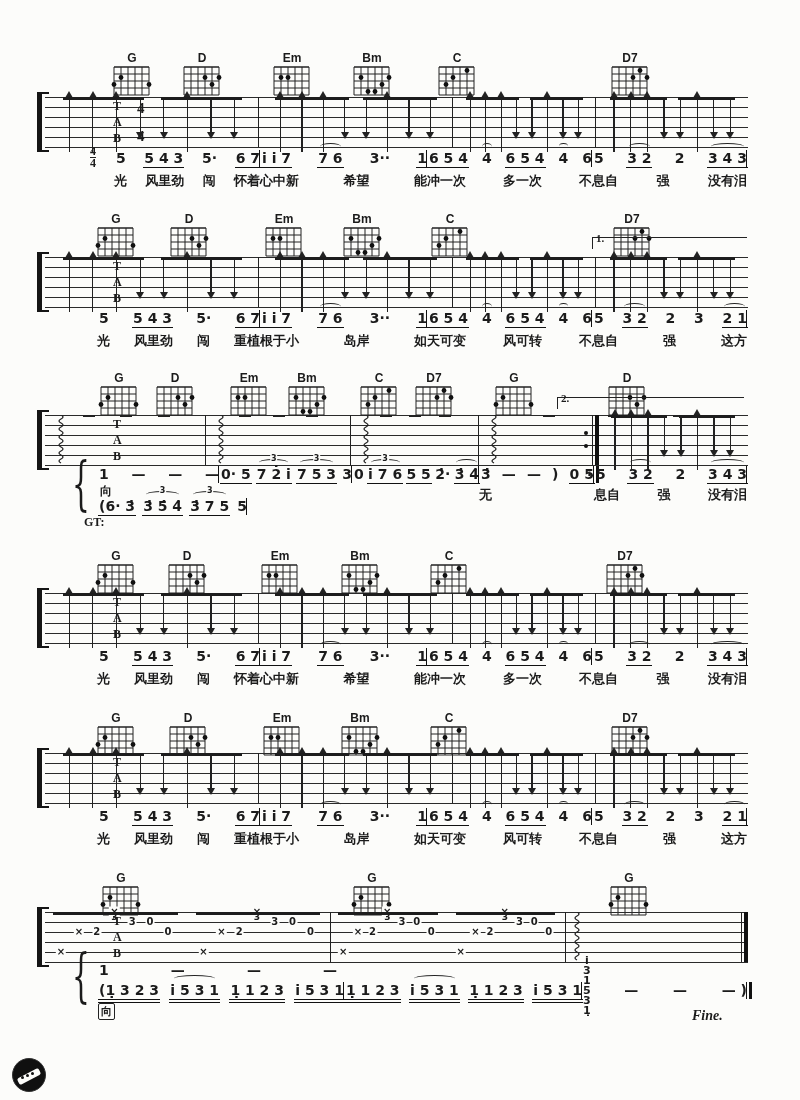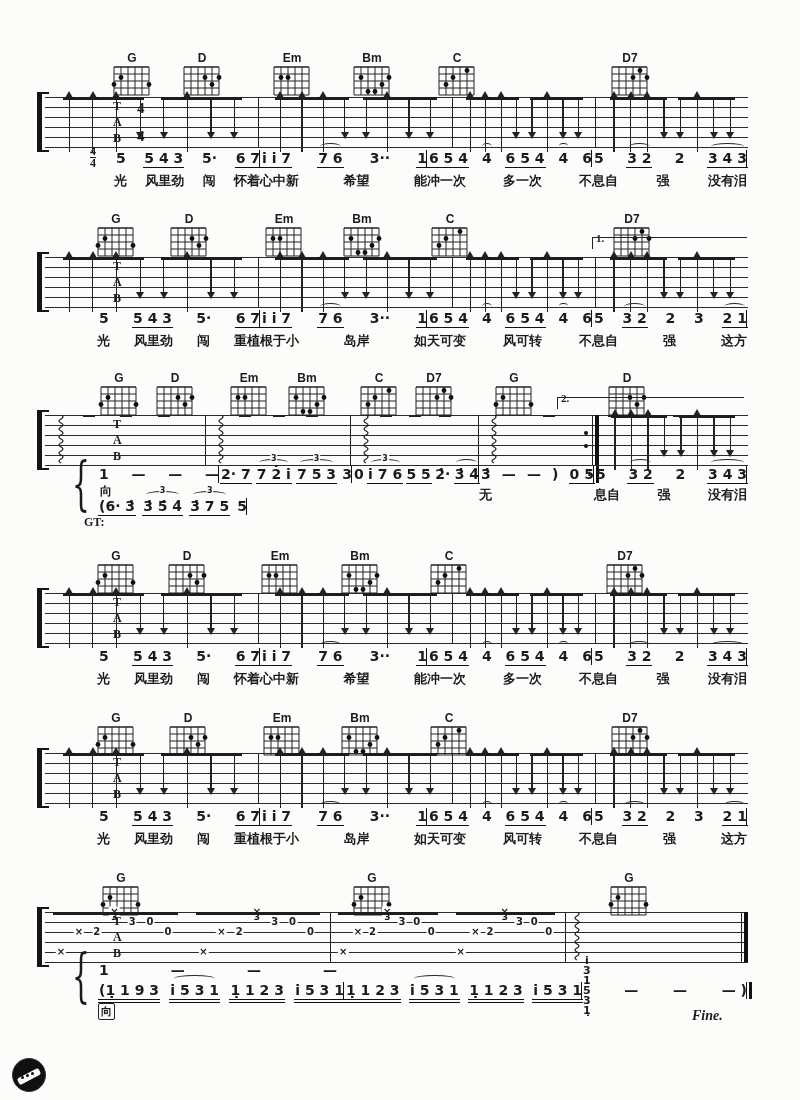--- a/index.html
+++ b/index.html
@@ -755,21 +755,21 @@
         <span>2.</span>
       </div>
       <div class="jmeas" style="left: 95px; top: 466px; width: 122px; height: 22px; position: absolute;">
         <span class="jg">1</span>
         <span class="jg">—</span>
         <span class="jg">—</span>
         <span class="jg">—</span>
       </div>
       <div class="jbar" style="left: 218px; top: 466px; position: absolute;"></div>
       <div class="jmeas" style="left: 217px; top: 466px; width: 133px; height: 22px; position: absolute;">
-        <span class="jg u1">2· 7</span>
+        <span class="jg u1">0· 5</span>
         <span class="jg u1">7 2̇ i<i class="arcm"></i><i class="trin">3</i></span>
         <span class="jg u1">7 5 3<i class="arcm"></i><i class="trin">3</i></span>
         <span class="jg">3</span>
       </div>
       <div class="jbar" style="left: 351px; top: 466px; position: absolute;"></div>
       <div class="jmeas" style="left: 350px; top: 466px; width: 127px; height: 22px; position: absolute;">
         <span class="jg">0</span>
         <span class="jg u1">i 7 6<i class="arcm"></i><i class="trin">3</i></span>
         <span class="jg u1">5 5</span>
         <span class="jg">2̇·</span>
@@ -1397,21 +1397,21 @@
         <div class="barv" style="left: 696px; top: 0px; position: absolute;"></div>
         <div class="thick" style="left: 699px; top: 0px; position: absolute;"></div>
       </div>
       <div class="jmeas" style="left: 95px; top: 962px; width: 240px; height: 22px; position: absolute;">
         <span class="jg">1</span>
         <span class="jg">—</span>
         <span class="jg">—</span>
         <span class="jg">—</span>
       </div>
       <div class="jmeas" style="left: 95px; top: 982px; width: 247px; height: 22px; position: absolute;">
-        <span class="jg u2">(1̣ 1 9 3</span>
+        <span class="jg u2">(1̣ 3 2 3</span>
         <span class="jg u2">i 5 3 1<i class="arcm"></i></span>
         <span class="jg u2">1̣ 1 2 3</span>
         <span class="jg u2">i 5 3 1</span>
       </div>
       <div class="jbar" style="left: 343px; top: 982px; position: absolute;"></div>
       <div class="jmeas" style="left: 342px; top: 982px; width: 238px; height: 22px; position: absolute;">
         <span class="jg u2">1̣ 1 2 3</span>
         <span class="jg u2">i 5 3 1<i class="arcm"></i></span>
         <span class="jg u2">1̣ 1 2 3</span>
         <span class="jg u2">i 5 3 1</span>

